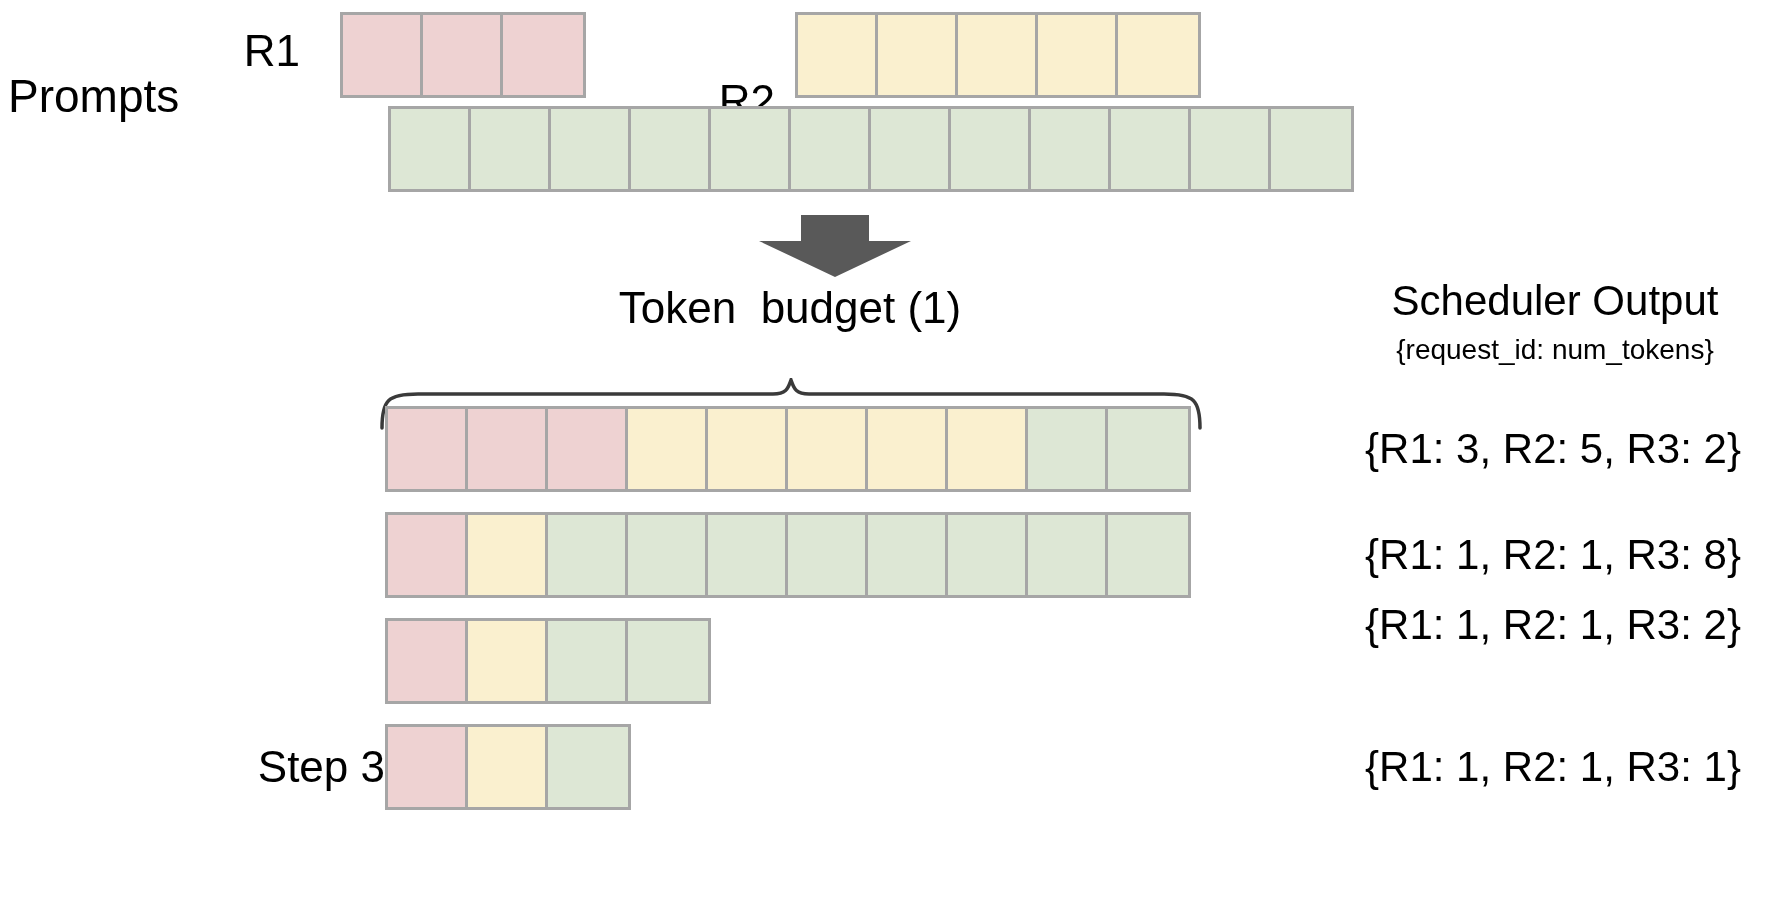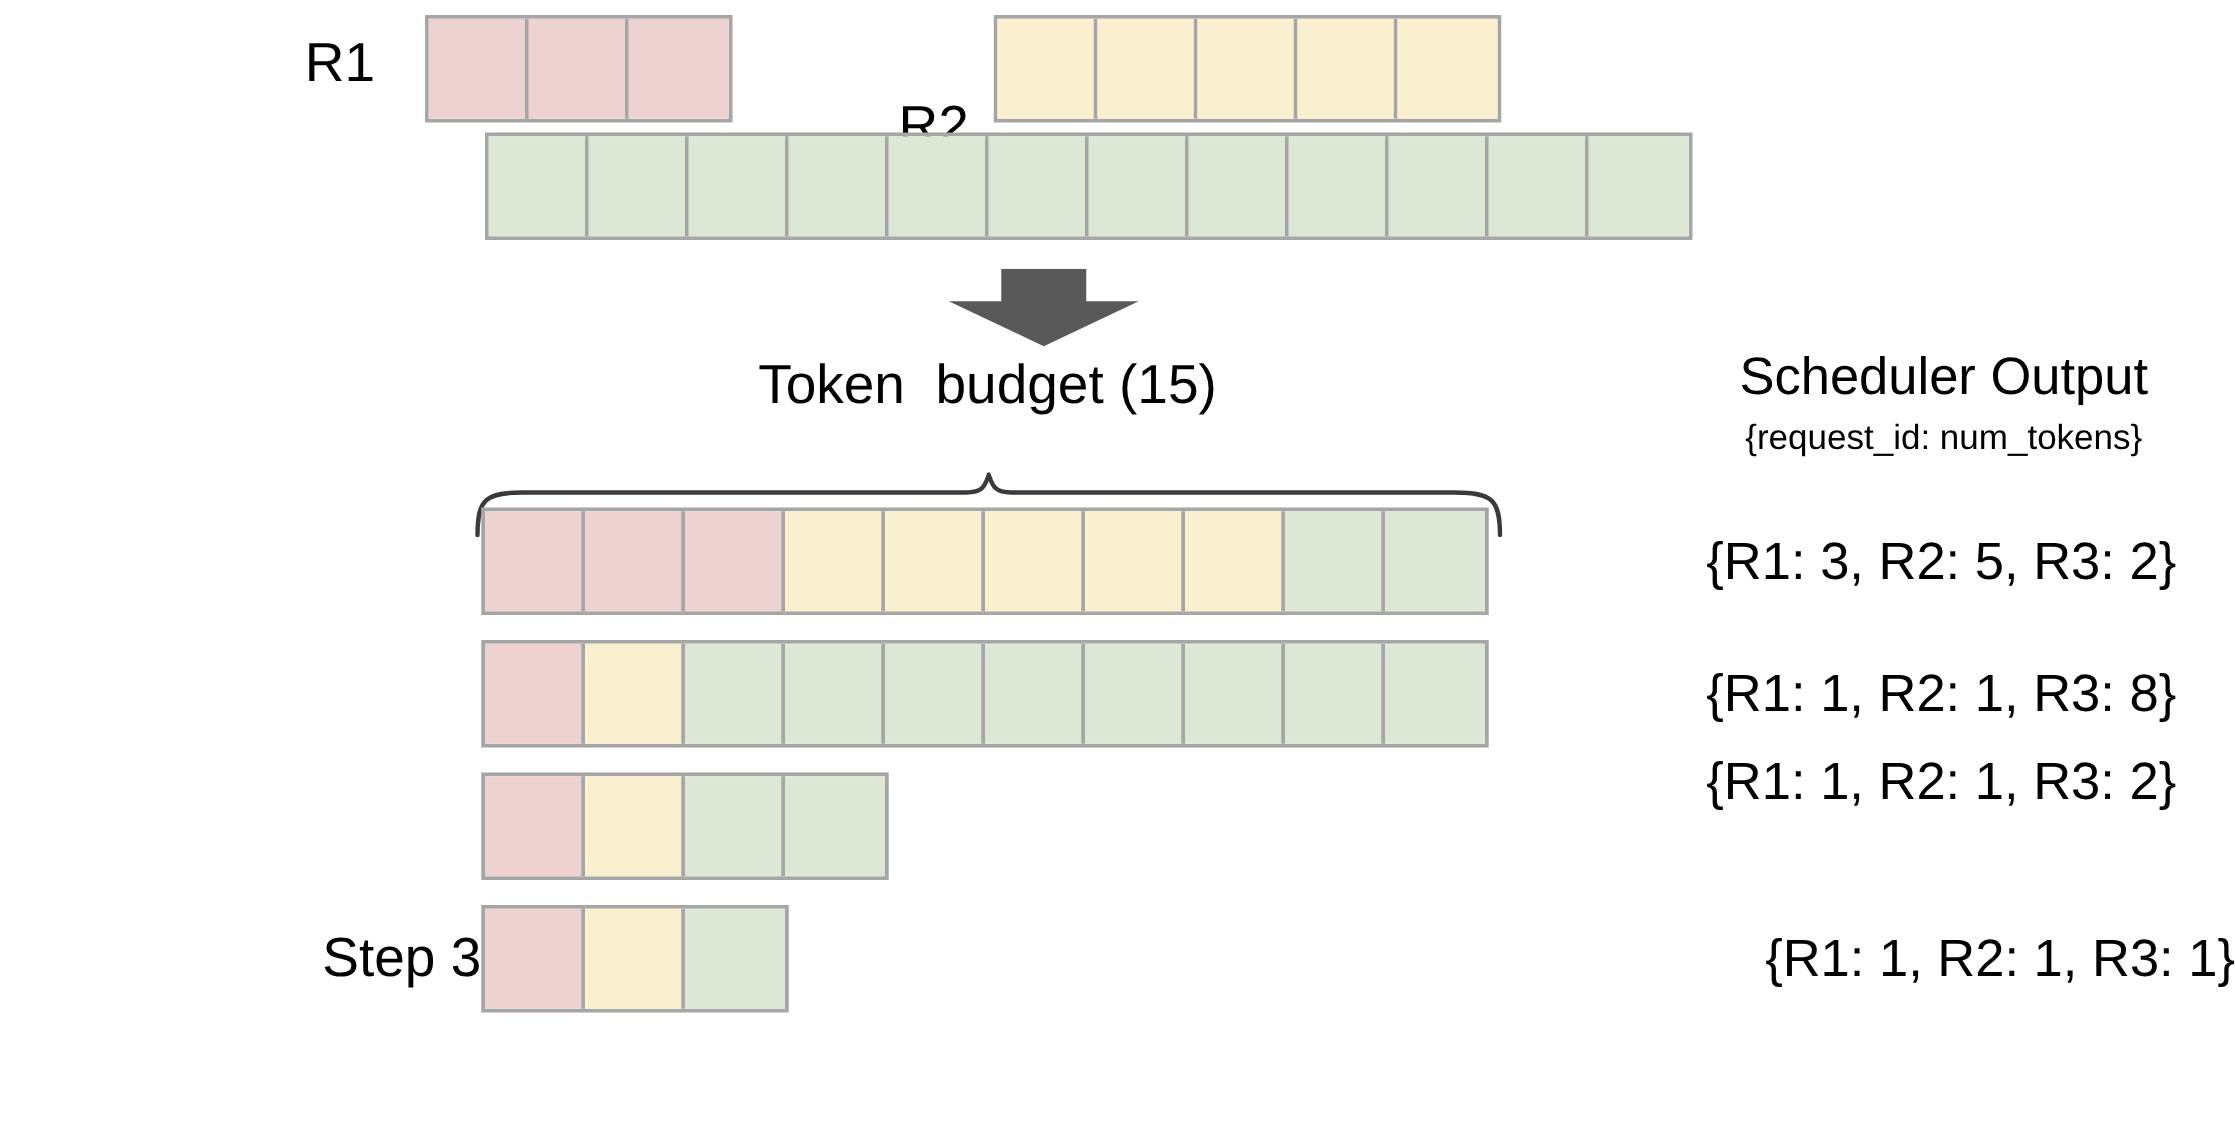--- a/index.html
+++ b/index.html
@@ -103,20 +103,21 @@
   .arrow-svg { display: block; }
 
   
   .brace-wrap { left: 378px; top: 378px; width: 826px; height: 52px; }
 </style>
 </head>
 <body>
 
 <div class="stage">
 
+  <div class="abs lbl-prompts">Prompts</div>
 
   <div class="abs lbl-req" style="left:60px; top:27px; width:240px;">R1</div>
   <div class="abs row" id="prompt-row-0" style="left:340px; top:12px;">
       <div class="cell c-r1"></div>
       <div class="cell c-r1"></div>
       <div class="cell c-r1"></div>
     </div>
 
   <div class="abs lbl-req" style="left:555px; top:37px; width:220px;margin-top:40px;">R2</div>
   <div class="abs row" id="prompt-row-1" style="left:795px; top:12px;">
@@ -141,21 +142,21 @@
       <div class="cell c-r3"></div>
       <div class="cell c-r3"></div>
     </div>
 
   <div class="abs arrow-wrap">
     <svg class="arrow-svg" width="180" height="62" viewBox="0 0 180 62">
       <polygon points="56,0 124,0 124,26 166,26 90,62 14,26 56,26" fill="#595959"></polygon>
     </svg>
   </div>
 
-  <div class="abs lbl-budget">Token  budget (15)</div>
+  <div class="abs lbl-budget">Token  budget (1)</div>
 
   <div class="abs brace-wrap">
     <svg width="826" height="52" viewBox="0 0 826 52" preserveAspectRatio="none">
       <path d="M 4 50
                C 4 22, 10 16, 40 16
                L 395 16
                C 409 16, 410 10, 413 2
                C 416 10, 417 16, 431 16
                L 786 16
                C 816 16, 822 22, 822 50" fill="none" stroke="#3a3a3a" stroke-width="3.5" stroke-linecap="round"></path>
@@ -197,18 +198,18 @@
       <div class="cell c-r3"></div>
     </div>
   <div class="abs lbl-out" style="top:601px;">{R1: 1, R2: 1, R3: 2}</div>
 
   <div class="abs lbl-step" style="left:145px; top:743px;">Step 3</div>
   <div class="abs row" id="step-row-3" style="left:385px; top:724px;">
       <div class="cell c-r1"></div>
       <div class="cell c-r2"></div>
       <div class="cell c-r3"></div>
     </div>
-  <div class="abs lbl-out" style="top:743px;text-align:right;">{R1: 1, R2: 1, R3: 1}</div>
+  <div class="abs lbl-out" style="top:743px;">{R1: 1, R2: 1, R3: 1}</div>
 
   <div class="abs lbl-sched-title">Scheduler Output</div>
   <div class="abs lbl-sched-sub">{request_id: num_tokens}</div>
 
 </div>
 
 </body></html>

